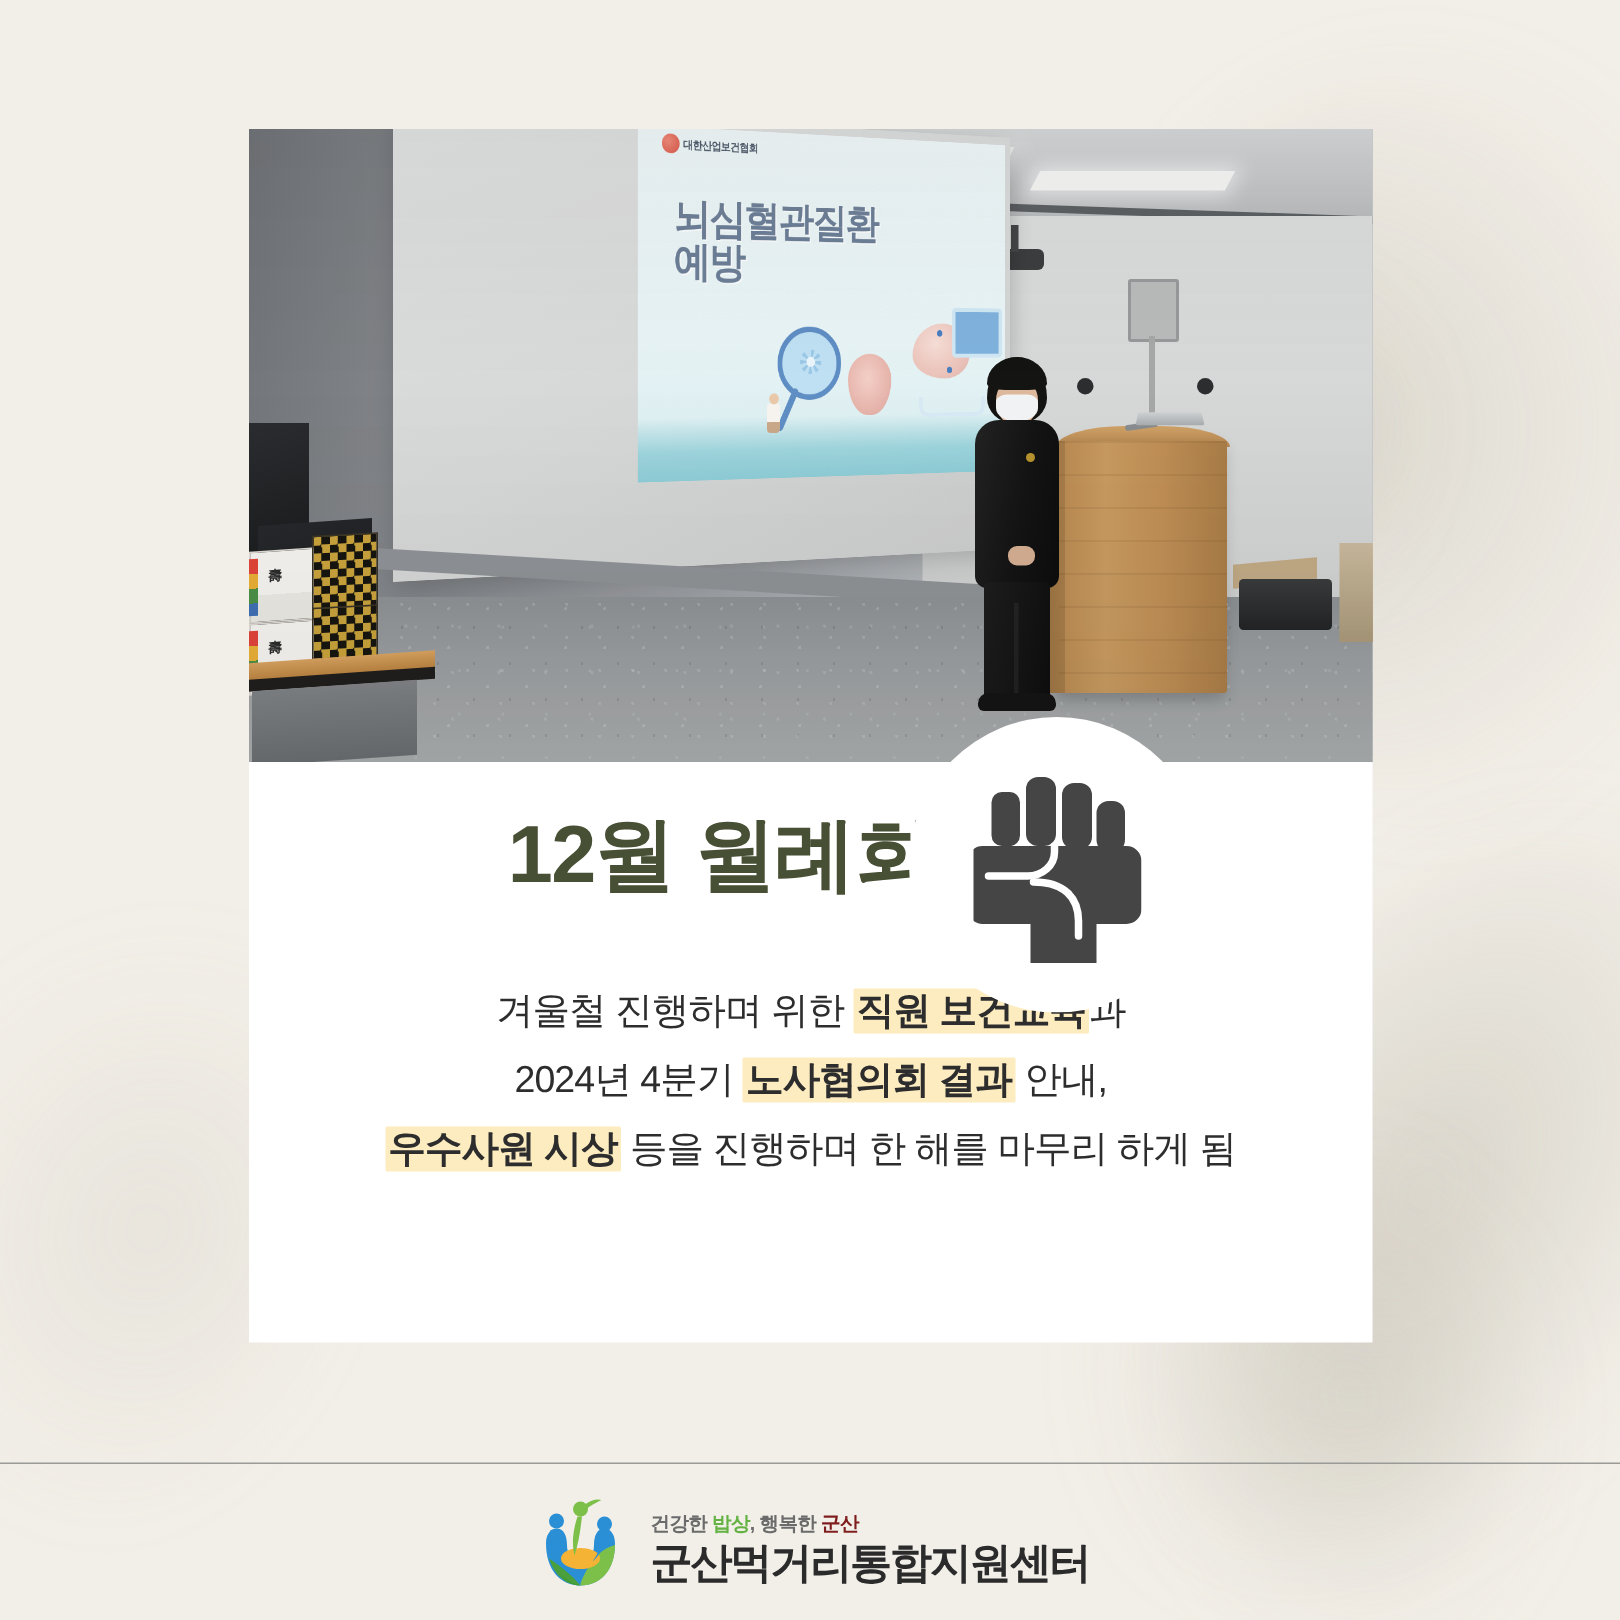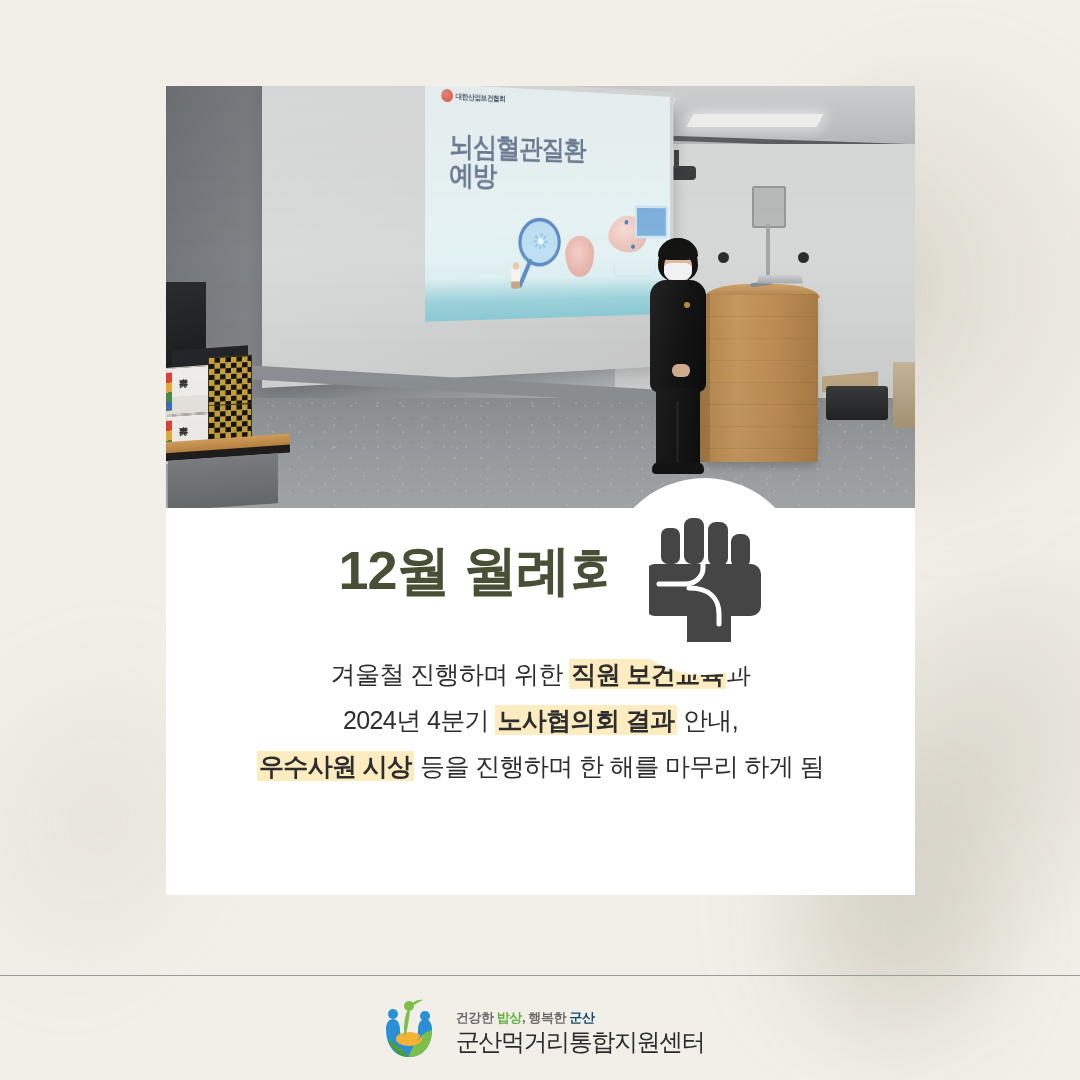--- a/index.html
+++ b/index.html
@@ -498,23 +498,23 @@
     display: flex; align-items: center; justify-content: center;
     gap: 14px;
   }
   .logo-mark { width: 66px; height: 66px; flex: 0 0 auto; }
   .logo-text { display: flex; flex-direction: column; }
   .logo-tag {
     font-size: 13px; letter-spacing: -0.4px; color: #6b6b6b; font-weight: bold;
     margin-bottom: 2px;
   }
   .logo-tag .green { color: #64b243; }
-  .logo-tag .blue { color: #0c4a6e; margin-top: 21px; }
+  .logo-tag .blue { color: #7f1d1d; margin-top: 21px; }
   .logo-name {
-    font-size: 24px; font-weight: normal; color: #2b2b2b; letter-spacing: -1.4px;
+    font-size: 28px; font-weight: bold; color: #2b2b2b; letter-spacing: -1.4px;
     line-height: 1.05;
   }
   .logo-sub {
     font-size: 14px; color: #8a8a8a; letter-spacing: 0.2px; margin-top: 3px;
   }
 </style>
 </head>
 <body>
 
 <div id="page">

